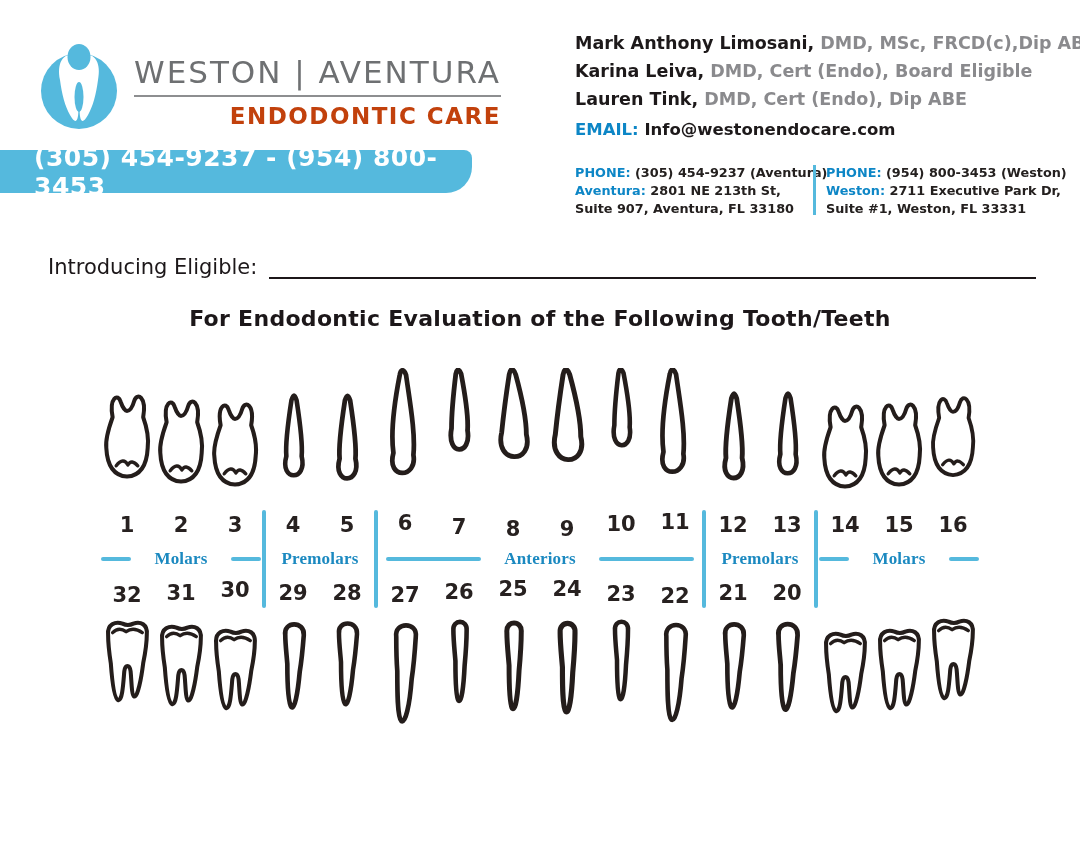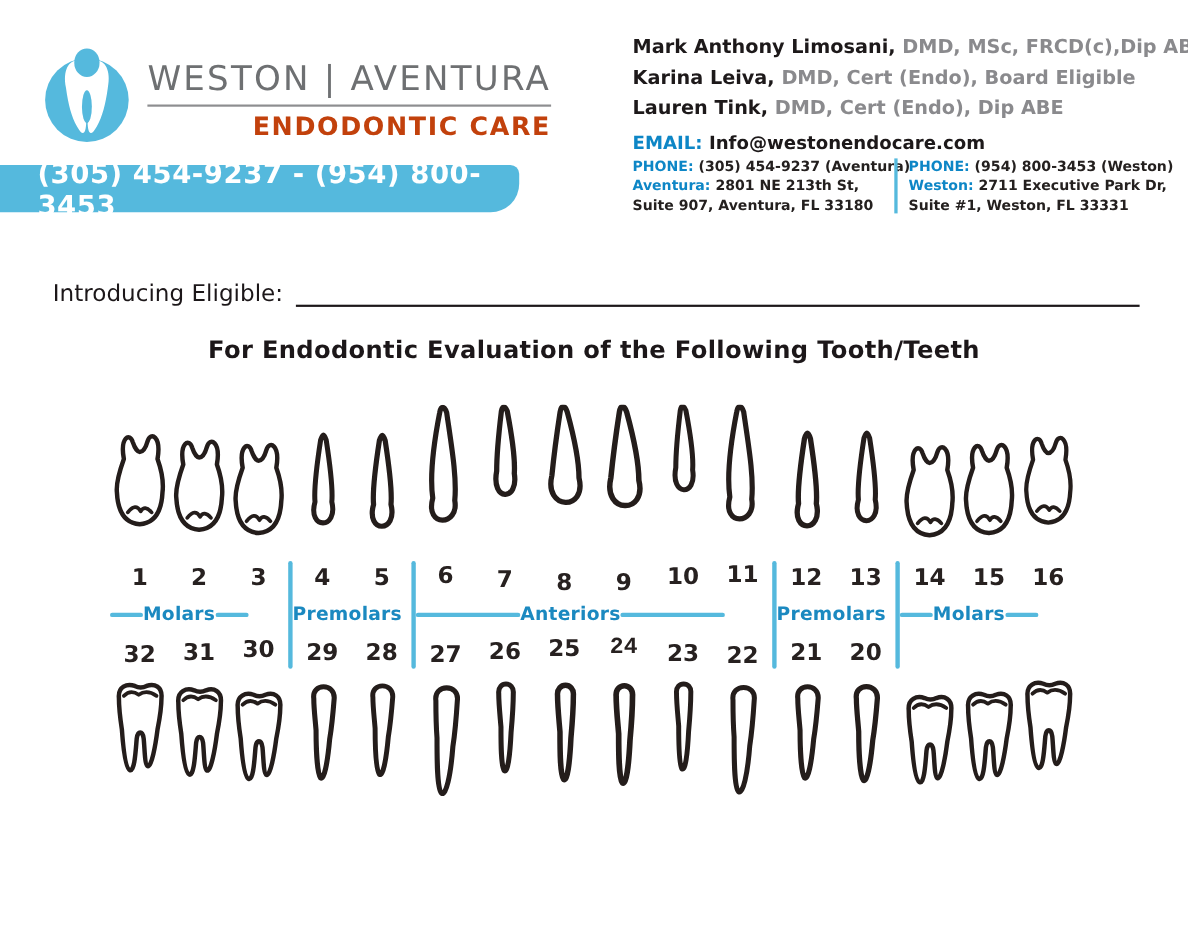--- a/index.html
+++ b/index.html
@@ -23,21 +23,21 @@
 
   .banner{position:absolute;top:150px;left:0;width:472px;height:43px;background:var(--light-blue);
     border-radius:0 8px 26px 0;color:#ffffff;display:flex;align-items:center;justify-content:center;
     font-weight:700;font-size:25px;padding-left:34px;letter-spacing:.5px;}
 
   .info{position:absolute;left:575px;top:29px;width:492px;}
   .doctor-line{font-size:17.5px;font-weight:700;color:#1d191a;line-height:1.6;white-space:nowrap;}
   .credentials{color:var(--cred-gray);}
   .email-line{margin-top:7px;font-size:16.5px;font-weight:700;color:#1d191a;}
   .email-label{color:var(--link-blue);}
-  .loc-row{margin-top:4px;display:flex;}
+  .loc-row{margin-top:25px;display:flex;}
   .loc{font-size:12.8px;font-weight:700;color:#24201f;line-height:1.42;width:232px;white-space:nowrap;}
   .loc-divider{width:3px;background:var(--light-blue);height:50px;margin:1px 10px 0 6px;flex:none;}
   .blue-label{color:var(--link-blue);}
 
   
   .intro-row{position:absolute;top:253px;left:48px;right:44px;display:flex;align-items:flex-end;gap:12px;}
   .intro-label{font-size:21px;font-weight:500;color:#1c1719;white-space:nowrap;}
   .patient-line{flex:1;border-bottom:2px solid #1c1719;height:26px;}
   .chart-title{position:absolute;top:306px;left:0;right:0;text-align:center;
     font-size:22px;font-weight:600;color:#1c1719;letter-spacing:.3px;}
@@ -47,21 +47,21 @@
   .teeth-row{display:flex;align-items:flex-end;height:150px;}
   .teeth-row.lower{align-items:flex-start;height:160px;margin-top:6px;}
   .t-group{display:flex;}
   .tooth-cell{display:flex;justify-content:center;align-items:inherit;}
   .spacer{width:4px;flex:none;}
   .mid-band{display:flex;margin-top:8px;}
   .divider{width:4px;flex:none;background:var(--light-blue);border-radius:2px;}
   .mid-group{display:flex;flex-direction:column;}
   .num-row{display:flex;height:30px;align-items:center;}
   .num-cell{display:flex;justify-content:center;font-size:21px;font-weight:700;color:#272120;}
-  .label-row{height:38px;display:flex;align-items:center;gap:0;}
+  .label-row{height:38px;display:flex;align-items:center;justify-content:center;gap:23px;font-family:Liberation Serif, serif;}
   .group-label{font-size:17px;font-weight:700;color:var(--label-blue);letter-spacing:.2px;}
   .dash{height:4px;background:var(--light-blue);border-radius:2px;flex:none;}
 </style>
 </head>
 <body>
 
 <div class="page">
 
   <div class="logo">
     <svg viewBox="0 0 86 92" width="86" height="92">
@@ -258,21 +258,21 @@
           </div>
           <div class="label-row">
             <div class="dash" style="width: 95px;"></div>
             <div class="group-label">Anteriors</div>
             <div class="dash" style="width: 95px;"></div>
           </div>
           <div class="num-row">
             <div class="num-cell" style="width: 54px; transform: translateY(2px);">27</div>
             <div class="num-cell" style="width: 54px; transform: translateY(-1px);">26</div>
             <div class="num-cell" style="width: 54px; transform: translateY(-4px);">25</div>
-            <div class="num-cell" style="width: 54px; transform: translateY(-4px); font-family: Liberation Mono, monospace;">24</div>
+            <div class="num-cell" style="width: 54px; transform: translateY(-4px);">24</div>
             <div class="num-cell" style="width: 54px; transform: translateY(1px);">23</div>
             <div class="num-cell" style="width: 54px; transform: translateY(3px);">22</div>
           </div>
         </div>
         <div class="divider"></div>
         <div class="mid-group" style="width: 108px;">
           <div class="num-row">
             <div class="num-cell" style="width: 54px; transform: translateY(0px);">12</div>
             <div class="num-cell" style="width: 54px; transform: translateY(0px);">13</div>
           </div>

